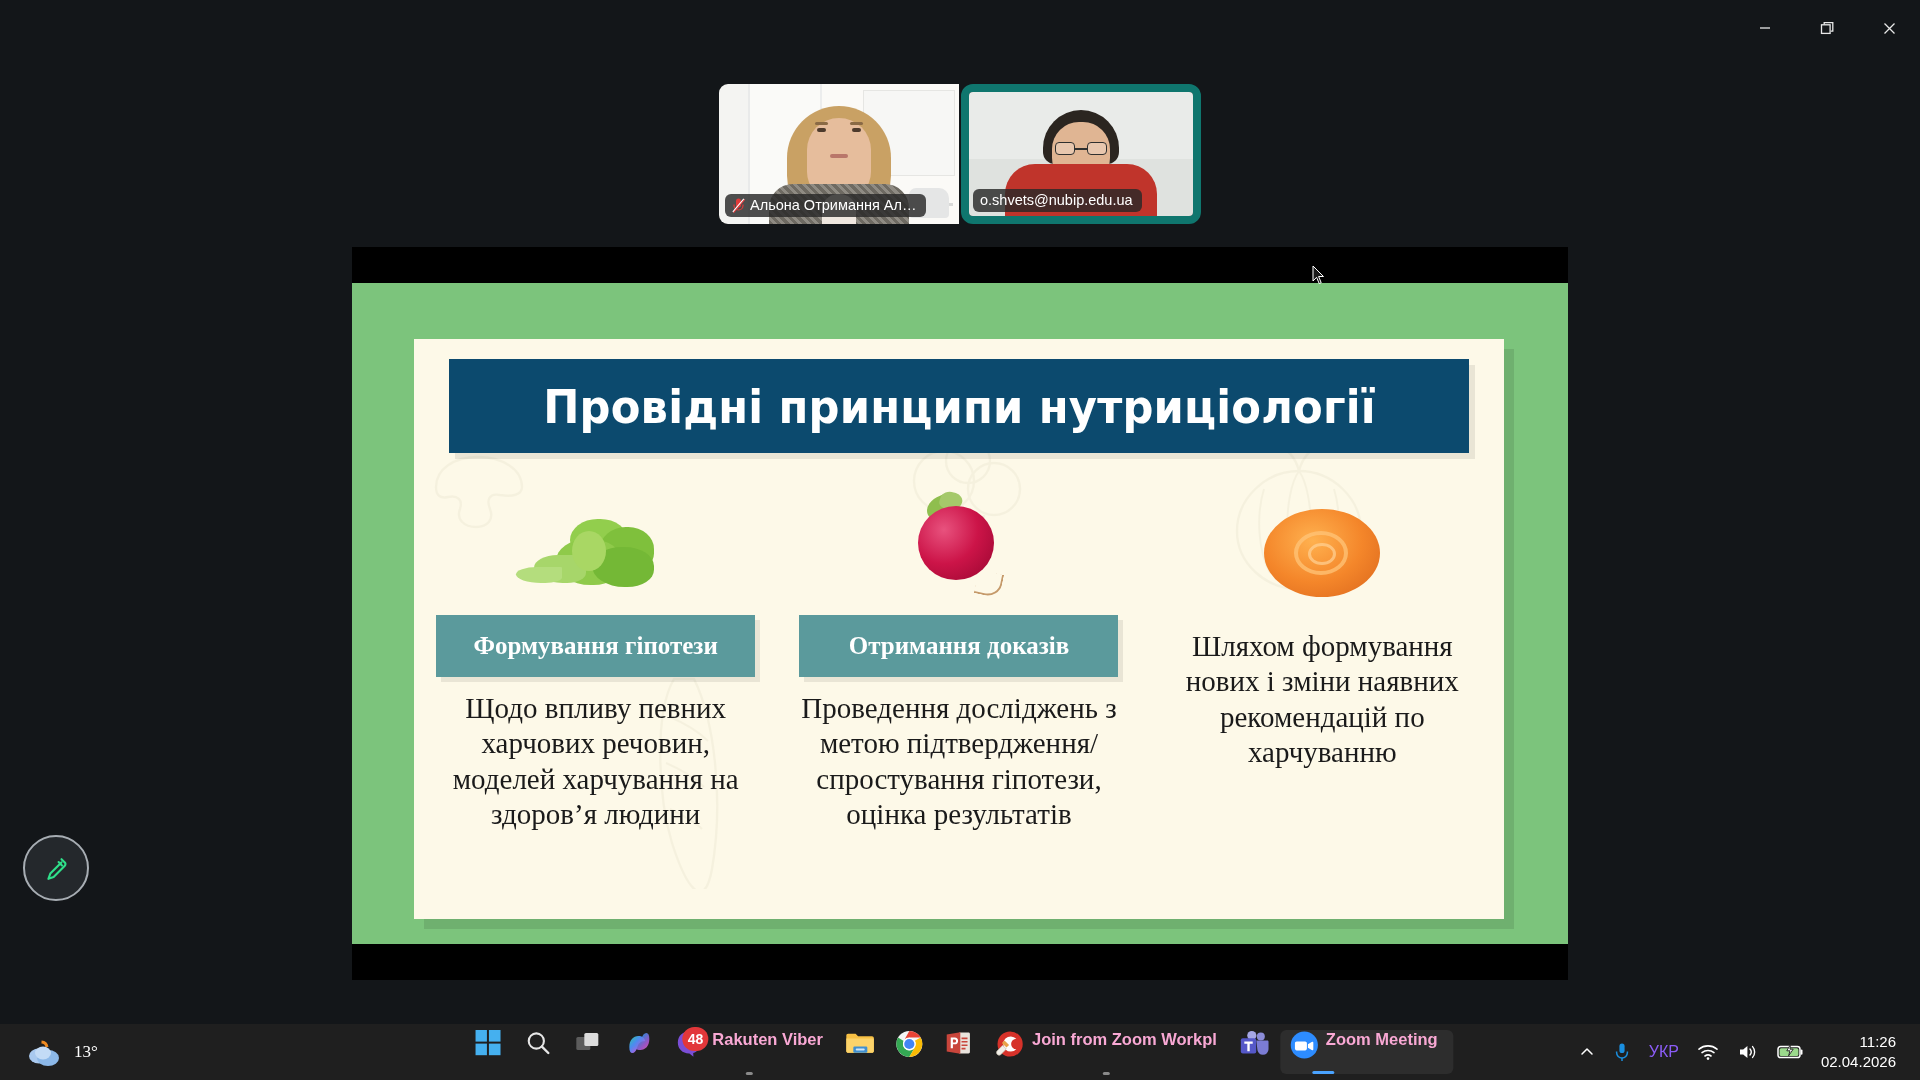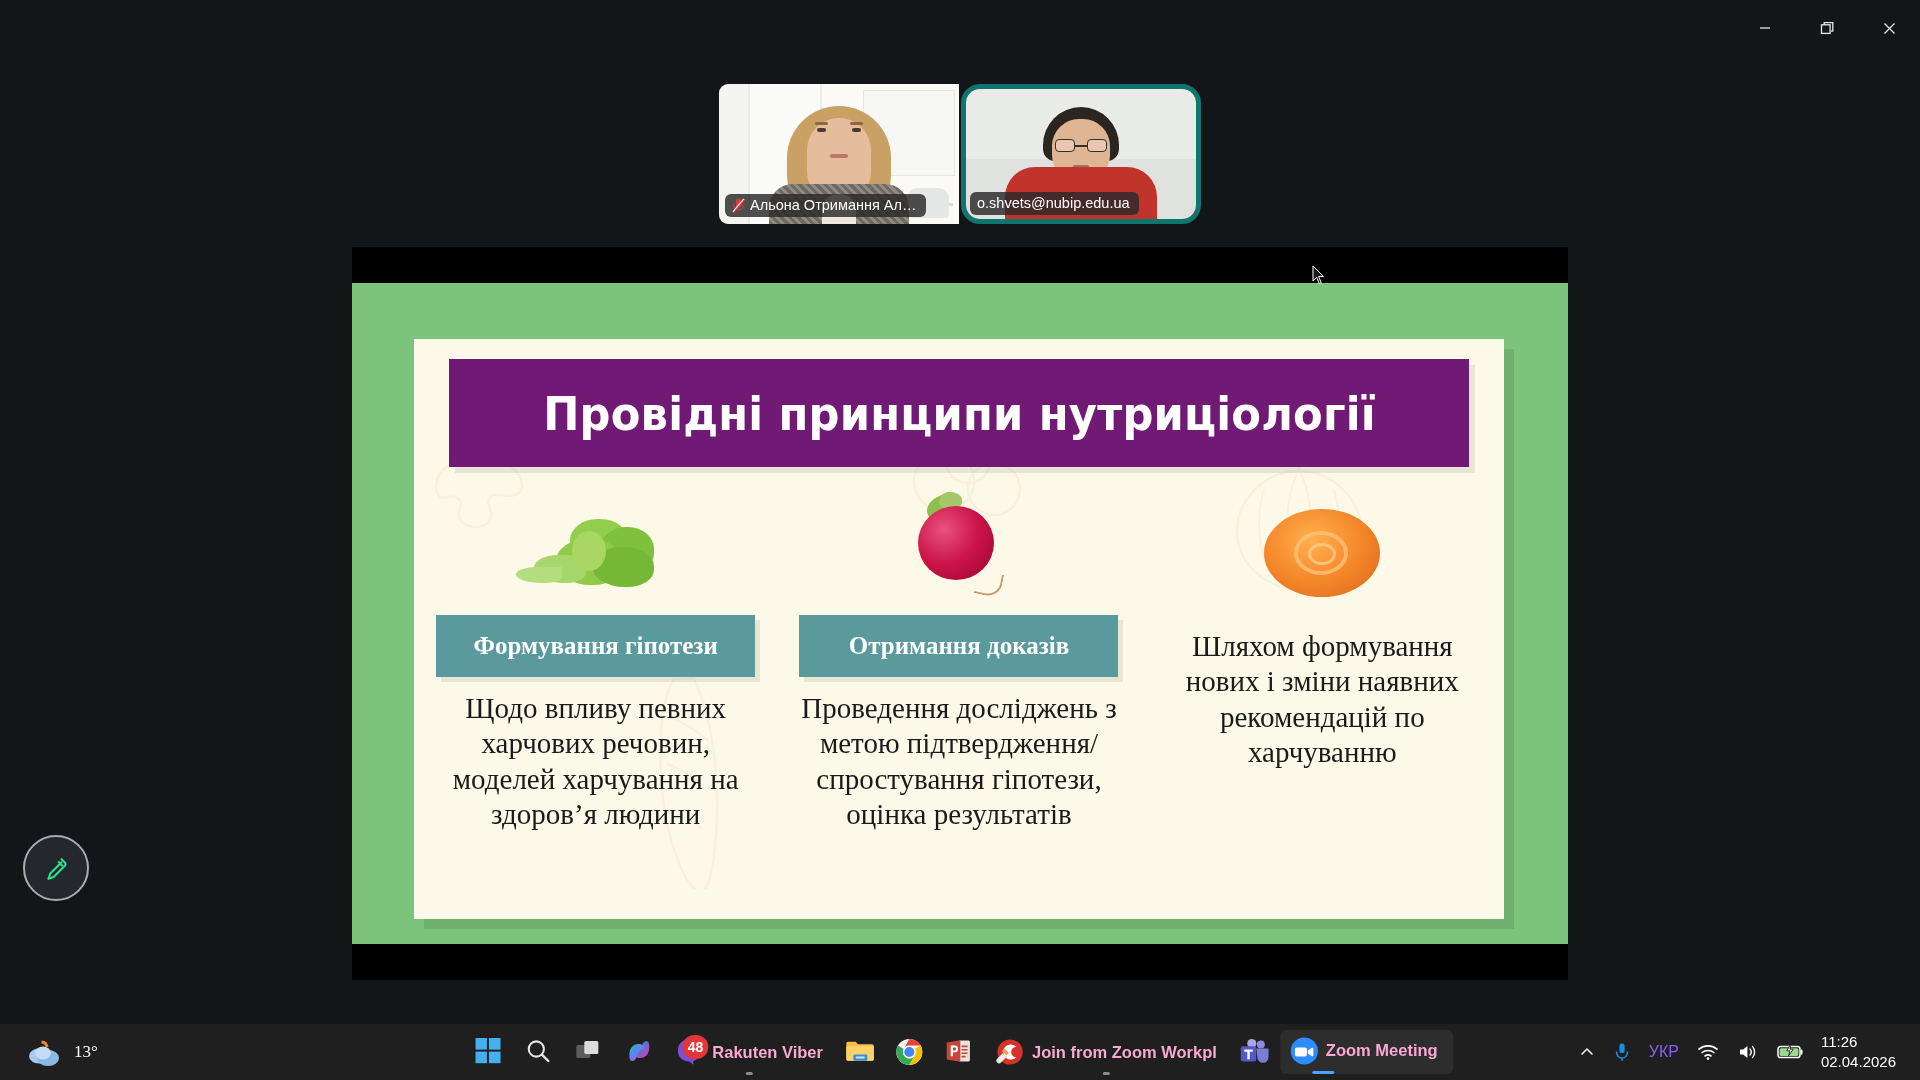--- a/index.html
+++ b/index.html
@@ -35,22 +35,22 @@
     transform:translateX(-50%);
     display:flex; gap:0;
     height:140px;
   }
   .tile{
     position:relative; width:240px; height:140px;
     overflow:hidden; background:#2a2a2a;
   }
   .tile.first{ border-radius:9px 0 0 9px; }
   .tile.active{
-    border:5px solid #0f766e;
-    border-radius:19px;
+    border:8px solid #0f766e;
+    border-radius:12px;
     margin-left:2px;
   }
   .tile-label{
     position:absolute; left:6px; bottom:7px;
     max-width:calc(100% - 12px);
     display:flex; align-items:center; gap:5px;
     background:rgba(40,40,40,.82);
     color:#fff; font-size:14.5px;
     padding:3px 9px 4px 7px;
     border-radius:6px;
@@ -175,22 +175,22 @@
     width:1090px; height:580px;
     background:#fdf9e8;
     box-shadow:10px 10px 0 rgba(0,0,0,.10);
   }
 
   
   .outline{ position:absolute; opacity:.07; pointer-events:none; }
 
   .slide-title{
     position:absolute; left:35px; top:20px;
-    width:1020px; height:108px;
-    background:#701a75;
+    width:1020px; height:94px;
+    background:#0c4a6e;
     display:flex; align-items:center; justify-content:center;
     box-shadow:6px 6px 0 rgba(0,0,0,.08);
   }
   .slide-title span{
     color:#fff; font-size:47px; font-weight:700;
     letter-spacing:.2px;
     font-family:"DejaVu Sans", sans-serif;
     transform:scaleX(.92);
   }
 
@@ -292,21 +292,21 @@
     cursor:pointer;
   }
   .weather .temp{ color:#fff; font-size:17px;font-family:Liberation Serif, serif; }
   .tb-center{
     position:absolute; left:50%; transform:translateX(-50%);
     display:flex; align-items:center; gap:4px;
   }
   .tb-item{
     position:relative;
     height:44px; min-width:44px;
-    display:flex; align-items:center; gap:9px;
+    display:flex; align-items:flex-start; gap:9px;
     padding:0 9px; border-radius:6px;
     cursor:pointer;
   }
   .tb-item.grouped{
     background:#2d2d2d; padding:0 16px 4px 9px;
   }
   .tb-item .lbl{ color:#f9a8d4; font-size:16.5px; white-space:nowrap;font-weight:bold; }
   .tb-item .ico{ width:28px; height:28px; display:block; position:relative; }
   .running::after{
     content:""; position:absolute; left:50%; transform:translateX(-50%);
@@ -325,21 +325,21 @@
   .tray{
     position:absolute; right:0; height:56px;
     display:flex; align-items:center; gap:2px; padding-right:12px;
   }
   .tray-btn{
     height:40px; min-width:32px; padding:0 8px;
     display:flex; align-items:center; justify-content:center;
     border-radius:5px; cursor:pointer; color:#8b5cf6; font-size:16px;
   }
   .clock{
-    display:flex; flex-direction:column; align-items:flex-start;
+    display:flex; flex-direction:column; align-items:flex-end;
     justify-content:center; color:#fff; font-size:15px;
     line-height:1.34; padding:0 12px 0 6px; height:44px;
     border-radius:5px; cursor:pointer;
   }
 </style>
 </head>
 <body>
 
 <div class="zoom-window">
 

